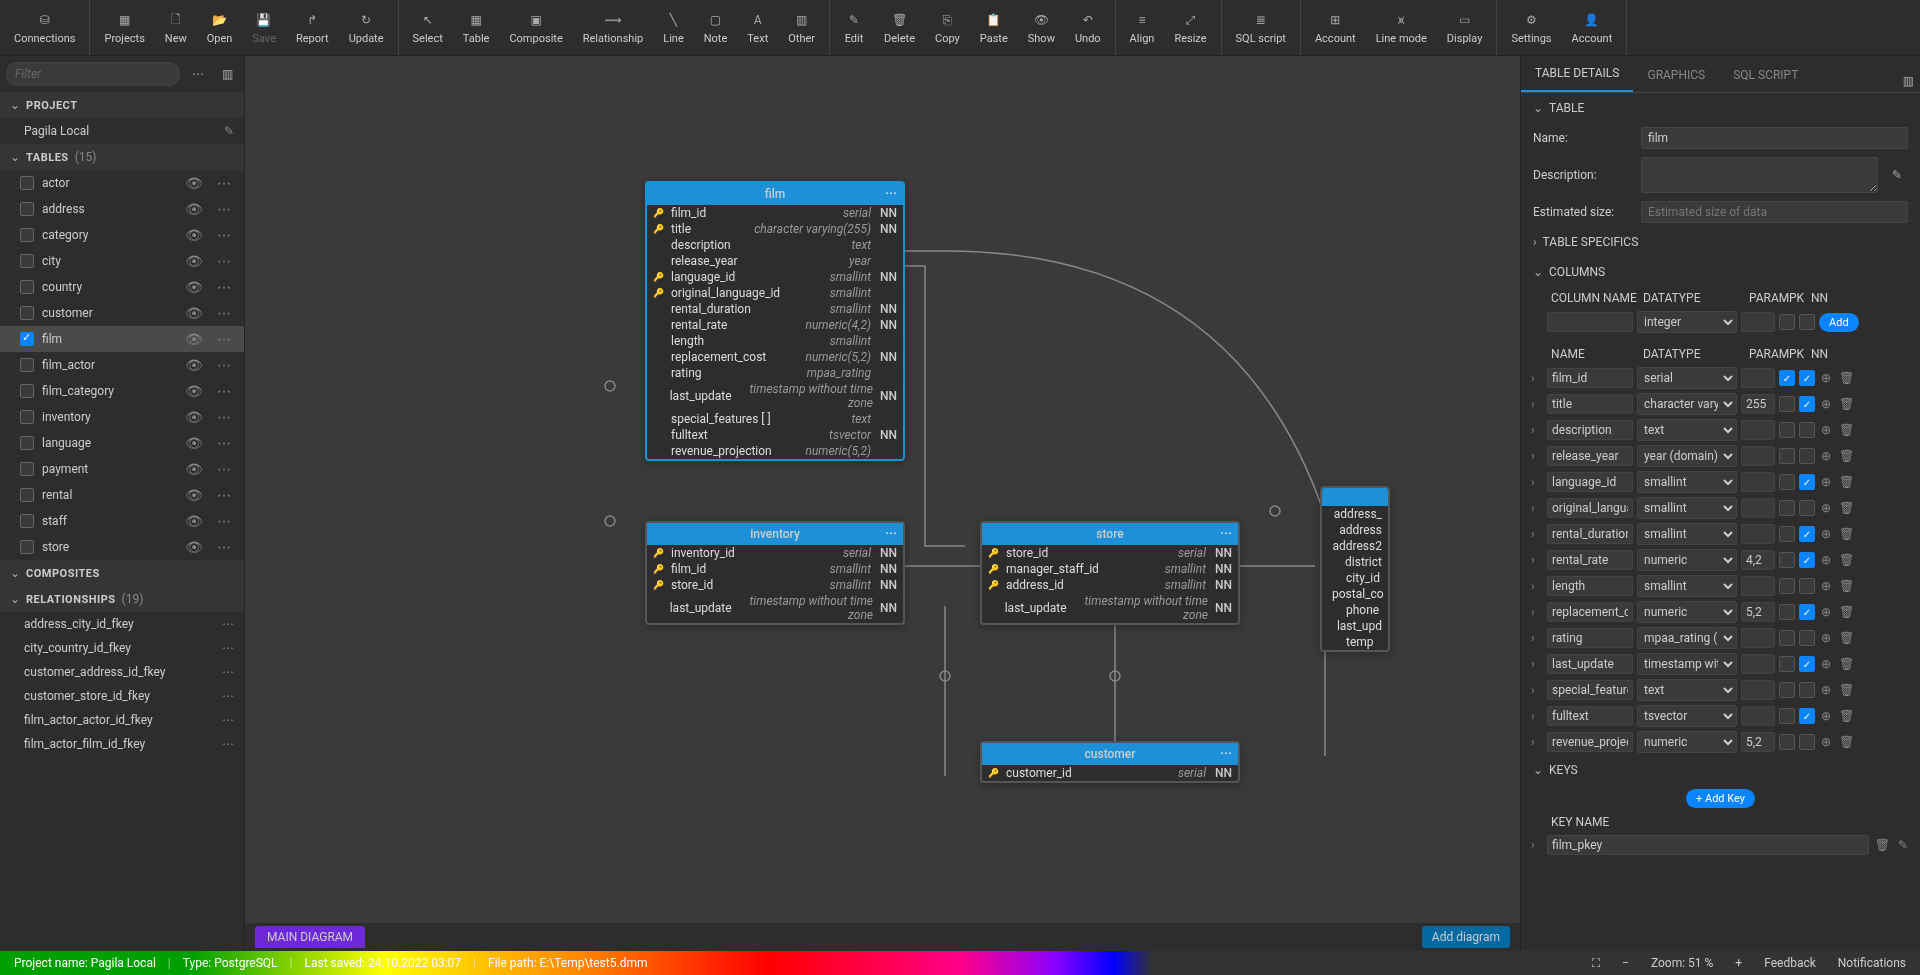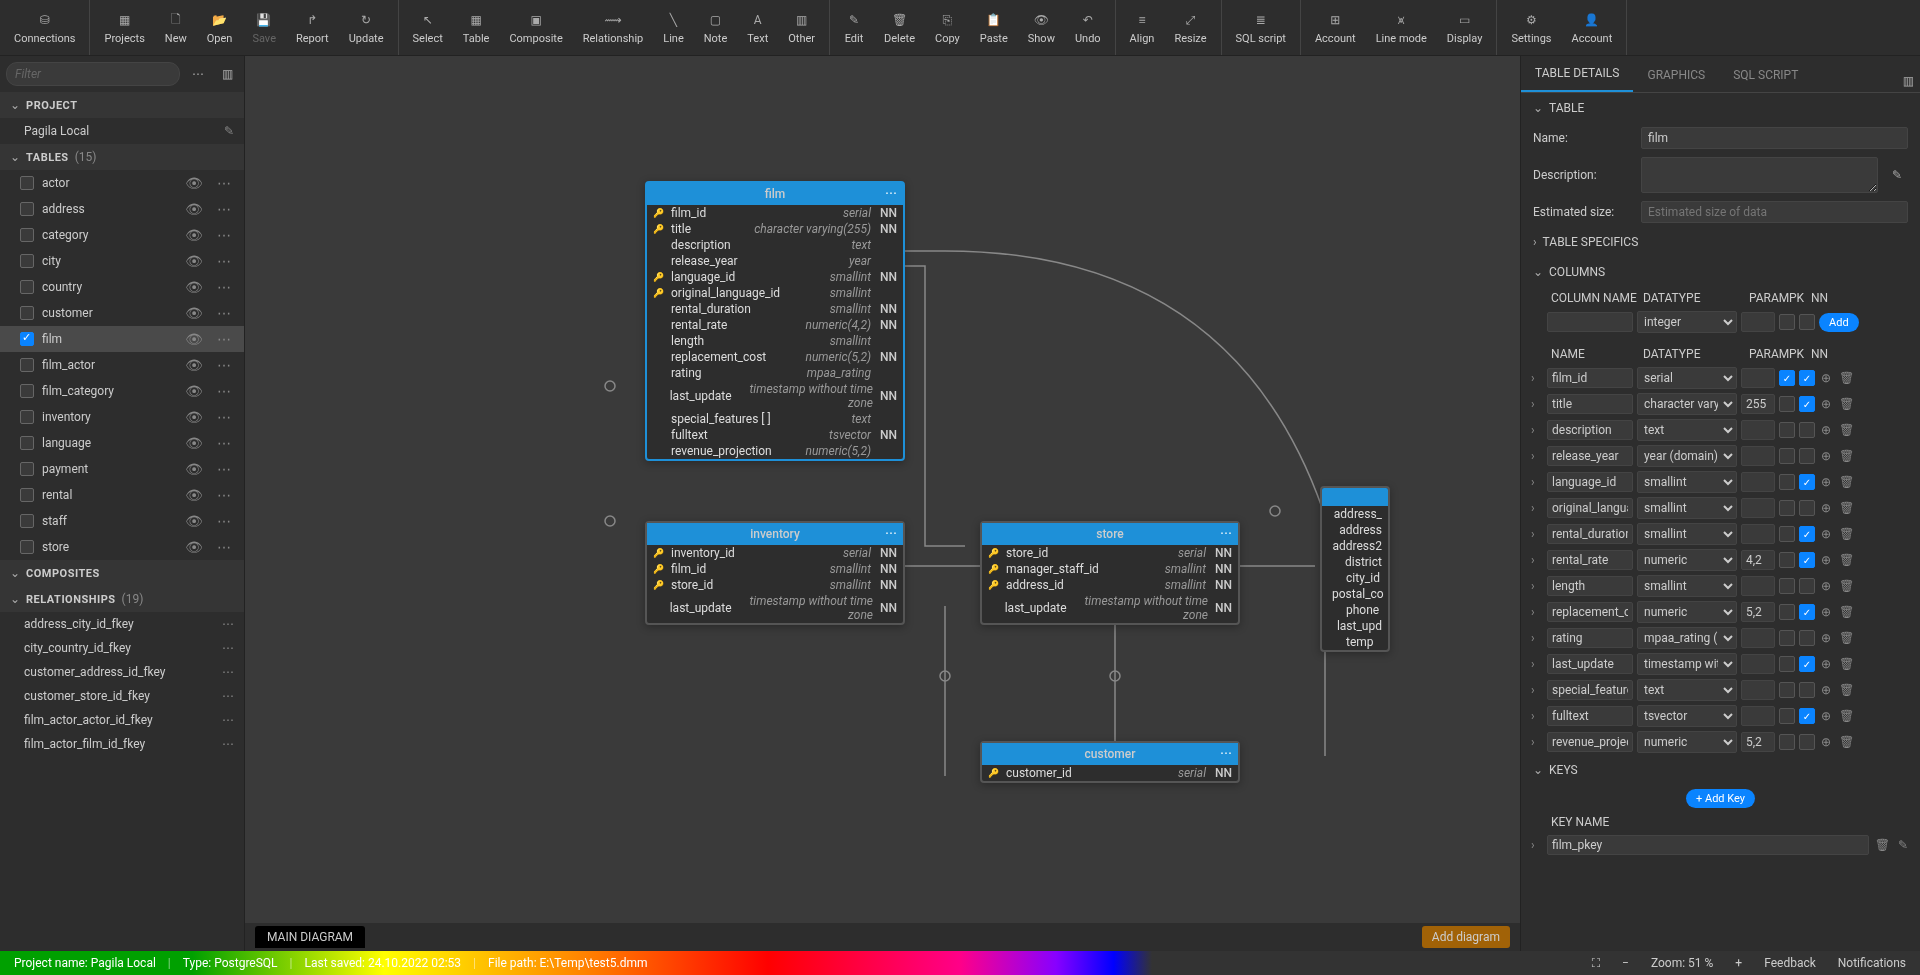--- a/index.html
+++ b/index.html
@@ -36,22 +36,22 @@
 .table-node.inactive{border-color:#555}
 .tn-header{background:#1e90d8;color:#fff;text-align:center;padding:4px;font-weight:500;position:relative}
 .tn-header .dots{position:absolute;right:6px;top:3px;color:#fff;cursor:pointer}
 .tn-row{display:flex;padding:1px 6px;font-size:11px;align-items:center;gap:4px}
 .tn-row .key{width:14px;color:#ff1493;font-size:9px}
 .tn-row .key.fk{color:#ffa500}
 .tn-row .col-name{flex:1;color:#ddd}
 .tn-row .col-type{color:#999;font-style:italic;text-align:right}
 .tn-row .nn{color:#ccc;font-weight:500;width:22px;text-align:right}
 .diagram-tabs{position:absolute;bottom:0;left:0;right:0;background:#2d2d2d;height:28px;display:flex;align-items:center;padding:0 10px;justify-content:space-between}
-.dt-tab{padding:4px 12px;background:#000000;border-radius:3px 3px 0 0}
-.dt-add{background:#a16207;padding:4px 10px;border-radius:3px;cursor:pointer}
+.dt-tab{padding:4px 12px;background:#6d28d9;border-radius:3px 3px 0 0}
+.dt-add{background:#0369a1;padding:4px 10px;border-radius:3px;cursor:pointer}
 .right-panel{width:400px;background:#2d2d2d;border-left:1px solid #222;display:flex;flex-direction:column;overflow-y:auto}
 .rp-tabs{display:flex;border-bottom:1px solid #444;align-items:flex-end}
 .rp-tab{padding:10px 14px;cursor:pointer;font-size:12px;color:#888}
 .rp-tab.active{color:#ccc;border-bottom:2px solid #1e90d8}
 .rp-tabs .spacer{flex:1}
 .rp-section-hd{padding:8px 12px;display:flex;align-items:center;gap:6px;cursor:pointer}
 .rp-section-hd .chev{color:#aaa}
 .rp-field{display:flex;padding:4px 12px;align-items:center;gap:8px}
 .rp-field label{width:100px;color:#ccc}
 .rp-field input,.rp-field textarea,.rp-field select{flex:1;background:#3a3a3a;border:1px solid #444;padding:3px 6px;color:#ccc;border-radius:2px}
@@ -835,21 +835,21 @@
       <span class="del">✎</span>
     </div>
   </div>
 </div>
 
 <div class="statusbar">
   <span class="seg">Project name: Pagila Local</span>
   <span class="sep">|</span>
   <span class="seg">Type: PostgreSQL</span>
   <span class="sep">|</span>
-  <span class="seg">Last saved: 24.10.2022 02:53</span>
+  <span class="seg">Last saved: 24.10.2022 03:07</span>
   <span class="sep">|</span>
   <span class="seg">File path: E:\Temp\test5.dmm</span>
   <div class="right">
     <span class="seg dark">⛶</span>
     <span class="seg dark">−</span>
     <span class="seg dark">Zoom: 51 %</span>
     <span class="seg dark">+</span>
     <span class="seg dark">Feedback</span>
     <span class="seg dark">Notifications</span>
   </div>

